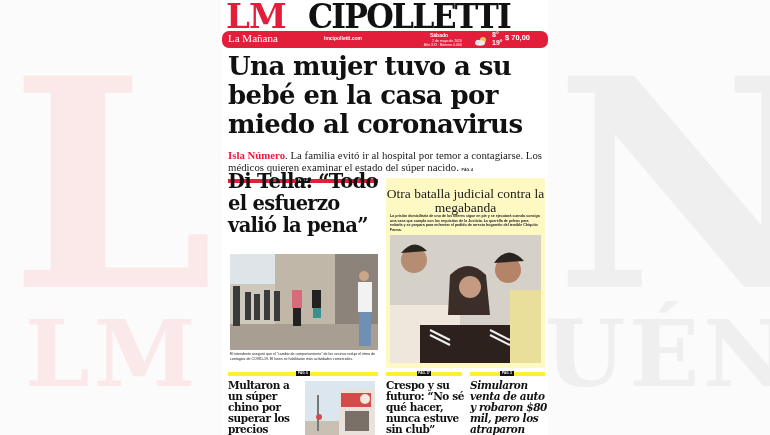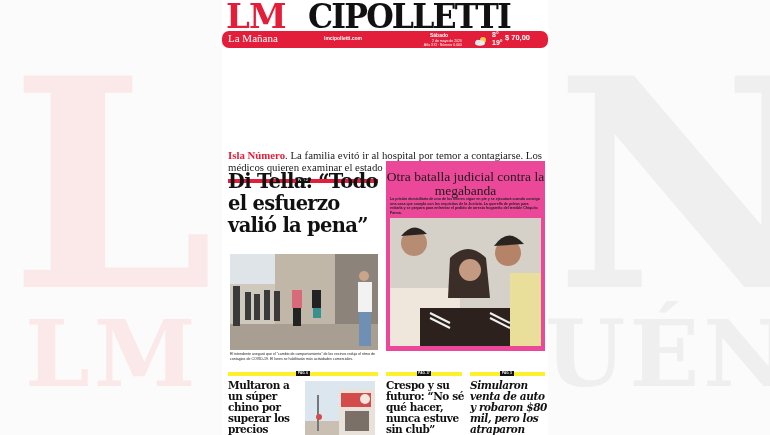--- a/index.html
+++ b/index.html
@@ -38,21 +38,21 @@
 
   .tagbar { position: absolute; height: 4px; }
   .tagbar .tag { position: absolute; top: -1px; height: 5px; background: #111; color: #fff; font-family: "Liberation Sans", sans-serif; font-size: 3px; font-weight: bold; line-height: 5px; text-align: center; width: 14px; }
   .tb-red { background: #e31e3a; }
   .tb-yellow { background: #fdf02c; }
 
   .ditella-headline { position: absolute; left: 6px; top: 171px; width: 150px; font-family: "DejaVu Serif", serif; font-weight: bold; font-size: 19.5px; line-height: 22px; letter-spacing: -0.7px; color: #111; }
   .photo1 { position: absolute; left: 8px; top: 254px; width: 148px; height: 96px; overflow: hidden; background: #c9c2b8; }
   .caption1 { position: absolute; left: 8px; top: 352px; width: 150px; font-family: "Liberation Sans", sans-serif; font-size: 3.6px; line-height: 4.6px; color: #222; }
 
-  .yellowbox { position: absolute; left: 164px; top: 161px; width: 159px; height: 190px; background: #ec4899; }
+  .yellowbox { position: absolute; left: 164px; top: 178px; width: 159px; height: 190px; background: #fef9c3; }
   .yb-title { position: absolute; left: 0; top: 9px; width: 159px; text-align: center; font-family: "Liberation Serif", serif; font-size: 13.5px; line-height: 13.5px; color: #1a1a1a; }
   .yb-body { position: absolute; left: 4px; top: 36px; width: 152px; font-family: "Liberation Sans", sans-serif; font-size: 3.6px; line-height: 4.6px; font-weight: bold; color: #222; }
   .photo2 { position: absolute; left: 4px; top: 57px; width: 151px; height: 128px; overflow: hidden; background: #cfc9c0; }
 
   .brief { position: absolute; top: 372px; }
   .brief-headline { font-family: "DejaVu Serif", serif; font-weight: bold; font-size: 10.5px; line-height: 11px; letter-spacing: -0.4px; color: #111; }
   .photo3 { position: absolute; left: 83px; top: 381px; width: 70px; height: 54px; overflow: hidden; background: #d8dfe6; }
 </style>
 </head>
 <body>
@@ -83,20 +83,21 @@
         <circle cx="9" cy="4" r="3" fill="#f7c948"></circle>
         <ellipse cx="6" cy="7" rx="5" ry="2.8" fill="#e9eef3"></ellipse>
         <ellipse cx="4" cy="6" rx="2.5" ry="2.2" fill="#dfe6ec"></ellipse>
       </svg>
     </span>
     <span class="rb-tmin">8°</span>
     <span class="rb-tmax">19°</span>
     <span class="rb-price">$ 70,00</span>
   </div>
 
+  <h1 class="main-headline">Una mujer tuvo a su bebé en la casa por miedo al coronavirus</h1>
   <p class="lead">
     <span class="kicker">Isla Número</span><span>. La familia evitó ir al hospital por temor a contagiarse. Los médicos quieren examinar el estado del súper nacido.</span>
     <span class="pag">PÁG. 4</span>
   </p>
 
   <div class="tagbar tb-red" style="left:6px; top:179px; width:150px;">
     <span class="tag" style="left:68px;">PÁG. 2</span>
   </div>
   <h2 class="ditella-headline">Di Tella: “Todo el esfuerzo valió la pena”</h2>
   <div class="photo1">

